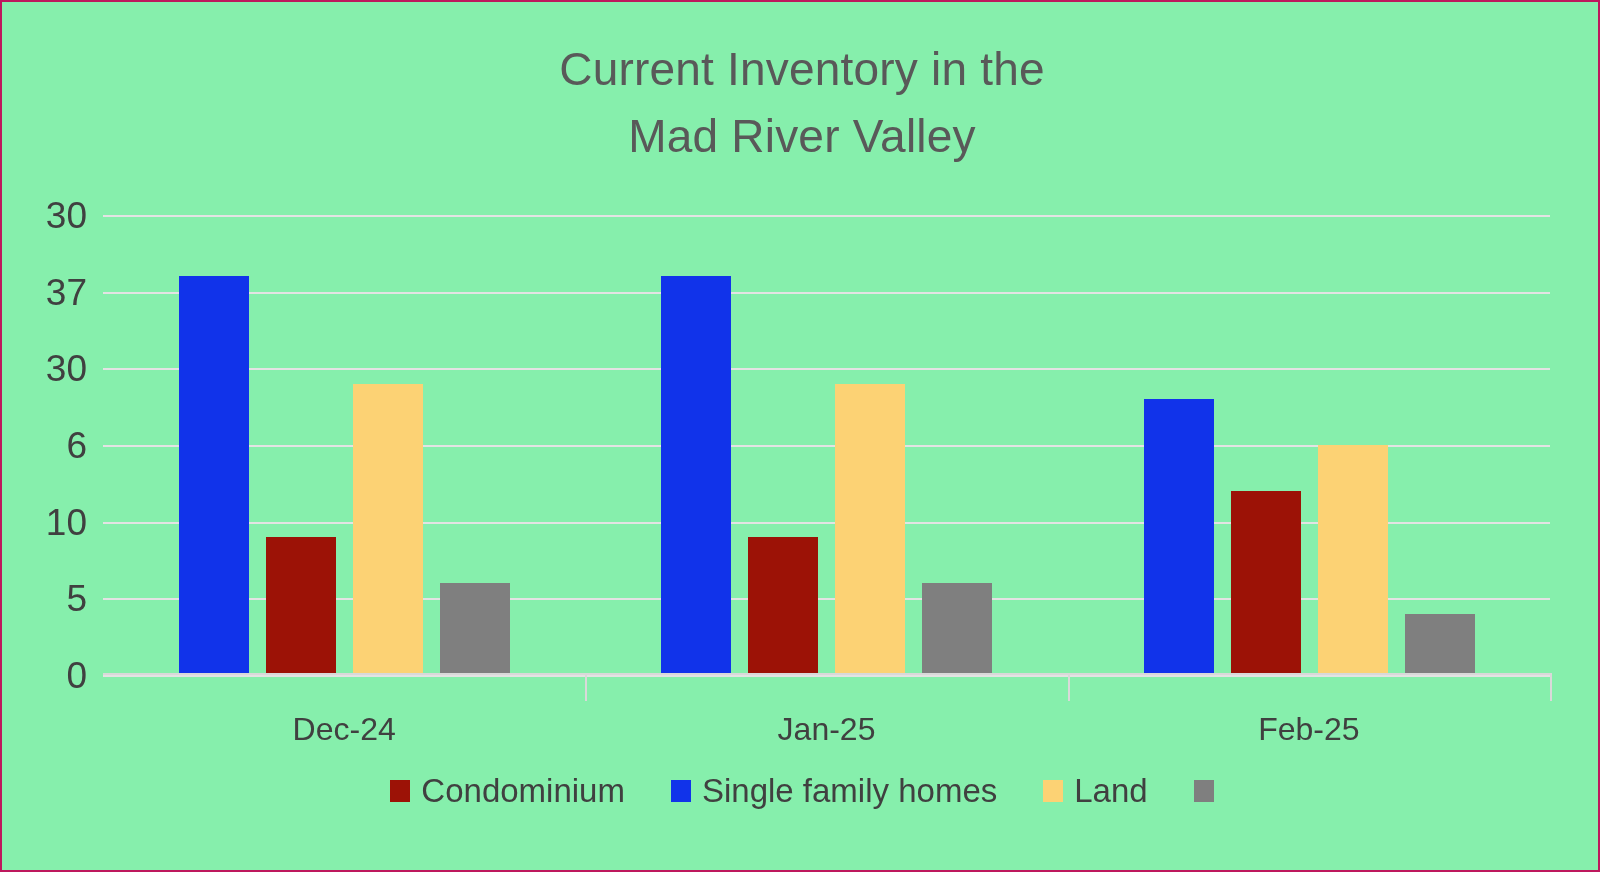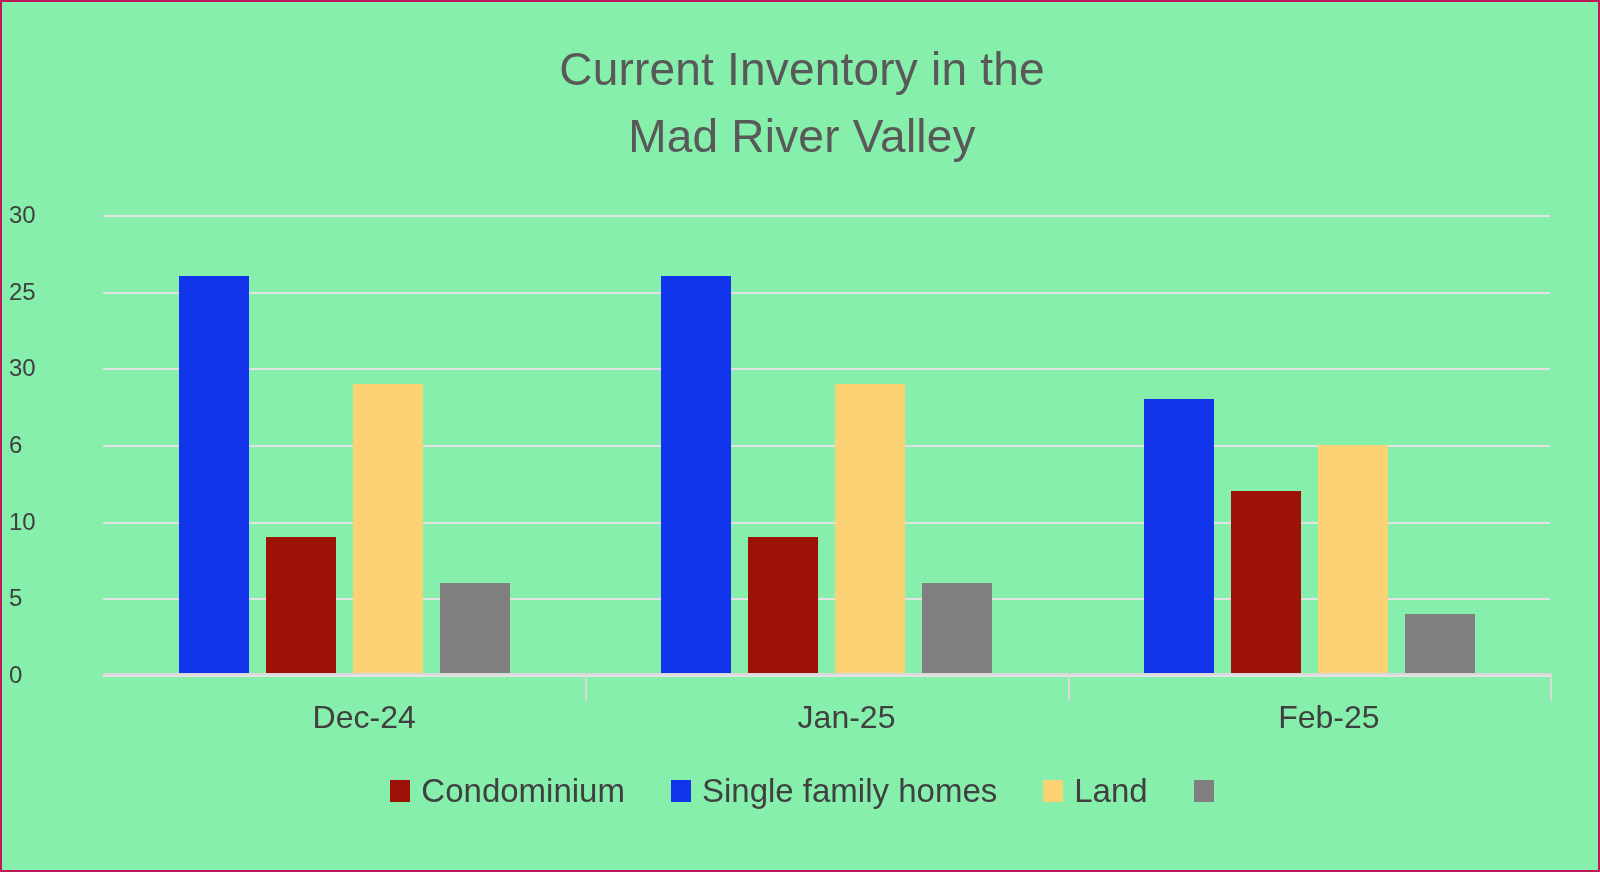--- a/index.html
+++ b/index.html
@@ -58,24 +58,25 @@
     left: 101px;
     top: 671px;
     width: 1447px;
     height: 2px;
     background: #d9d9d9;
   }
 
   
   .y-tick-label {
     position: absolute;
-    right: 8px;
+    right: 0;
     width: 70px;
+    text-align: right;
     color: #404040;
-    font-size: 24px;
+    font-size: 37px;
     line-height: 1;
     transform: translateY(-50%);
   }
   #y-axis-labels {
     position: absolute;
     left: 10px;
     top: 0;
     width: 75px;
     height: 872px;
   }
@@ -108,28 +109,27 @@
   
   #x-axis-labels {
     position: absolute;
     left: 101px;
     top: 692px;
     width: 1447px;
     height: 50px;
   }
   .x-tick-label {
     position: absolute;
-    top: 4px;
+    top: 16px;
     text-align: center;
     color: #404040;
     font-size: 32px;
     line-height: 1.2;
     transform: translateX(-50%);
     white-space: nowrap;
-    margin-left: 20px;
   }
 
   
   #legend {
     position: absolute;
     left: 0;
     top: 772px;
     width: 1600px;
     display: flex;
     justify-content: center;
@@ -166,21 +166,21 @@
     <span class="title-line">Current Inventory in the</span>
     <span class="title-line">Mad River Valley</span>
   </div>
 
   <div id="y-axis-labels">
       <div class="y-tick-label" style="top: 673px;">0</div>
       <div class="y-tick-label" style="top: 596.333px;">5</div>
       <div class="y-tick-label" style="top: 519.667px;">10</div>
       <div class="y-tick-label" style="top: 443px;">6</div>
       <div class="y-tick-label" style="top: 366.333px;">30</div>
-      <div class="y-tick-label" style="top: 289.667px;">25</div>
+      <div class="y-tick-label" style="top: 289.667px;">37</div>
       <div class="y-tick-label" style="top: 213px;">30</div>
     </div>
 
   <div id="plot-area">
     <div id="gridlines">
         <div class="gridline" style="top: 460px;"></div>
         <div class="gridline" style="top: 383.333px;"></div>
         <div class="gridline" style="top: 306.667px;"></div>
         <div class="gridline" style="top: 230px;"></div>
         <div class="gridline" style="top: 153.333px;"></div>

